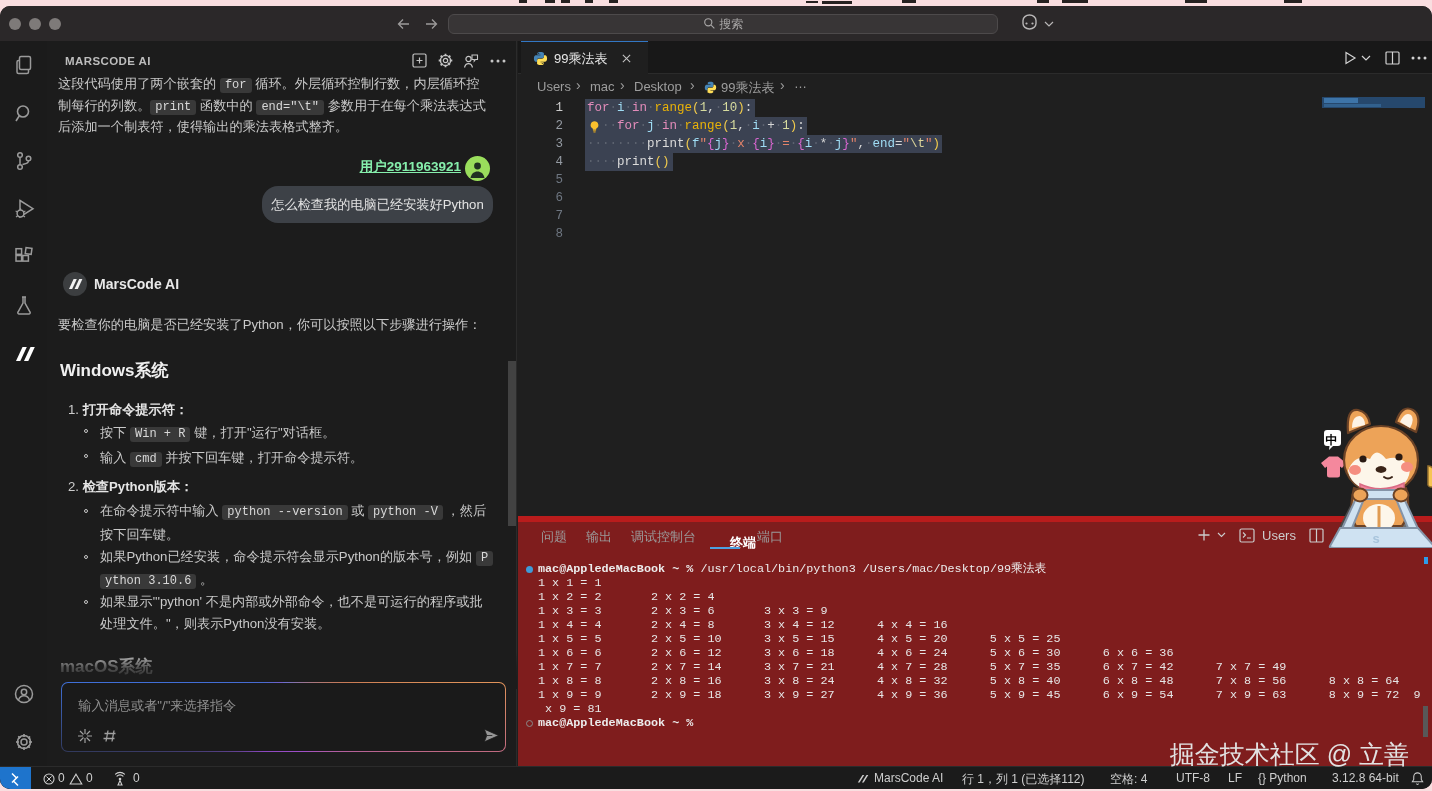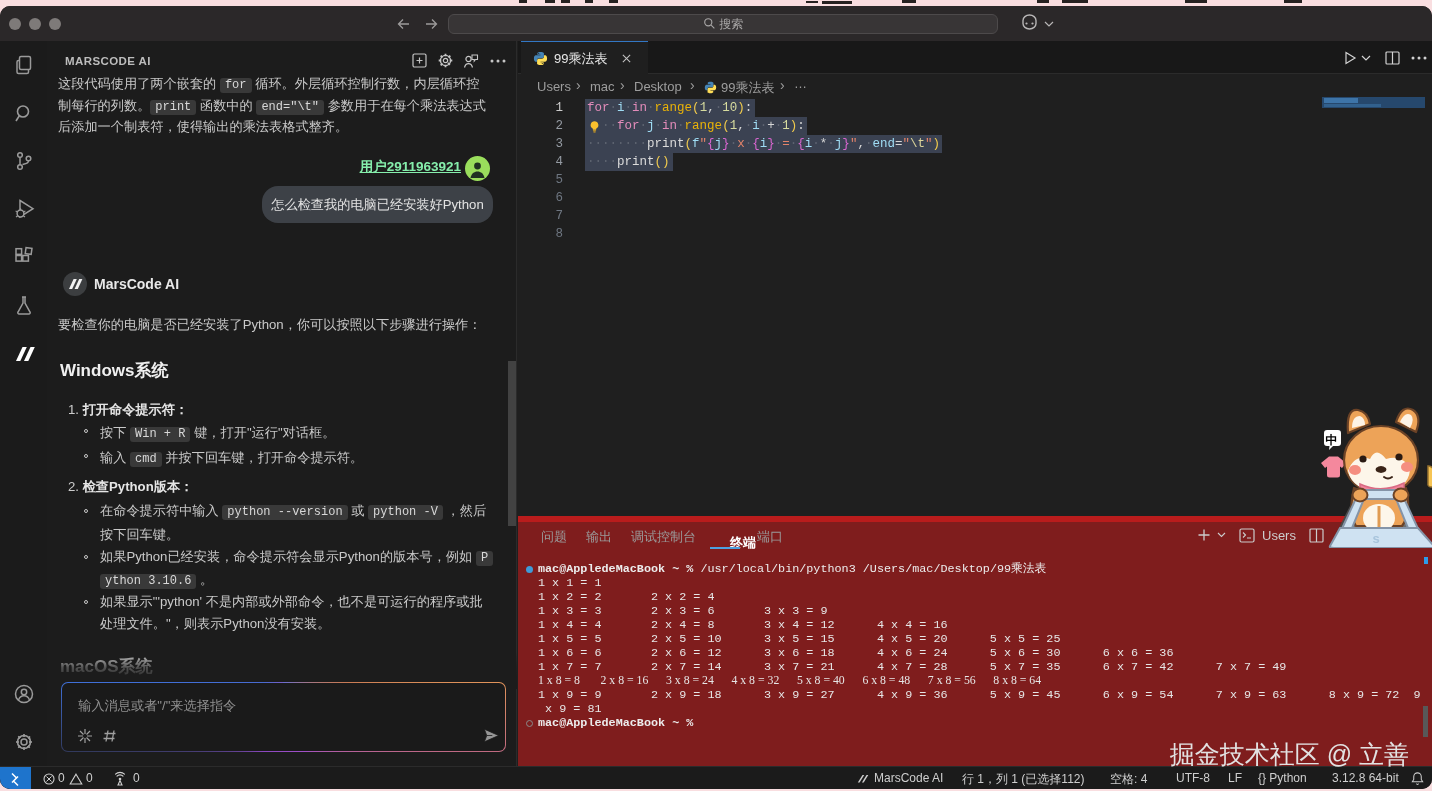--- a/index.html
+++ b/index.html
@@ -299,21 +299,21 @@
       </svg>
     <div id="terminal">
       <div class="trow" style="top:0;font-weight:bold;color:#ececec;">mac@AppledeMacBook ~ % <span style="font-weight:normal">/usr/local/bin/python3 /Users/mac/Desktop/99乘法表</span></div>
       <div class="trow" style="top:14px;">1 x 1 = 1</div>
       <div class="trow" style="top:28px;">1 x 2 = 2       2 x 2 = 4</div>
       <div class="trow" style="top:42px;">1 x 3 = 3       2 x 3 = 6       3 x 3 = 9</div>
       <div class="trow" style="top:56px;">1 x 4 = 4       2 x 4 = 8       3 x 4 = 12      4 x 4 = 16</div>
       <div class="trow" style="top:70px;">1 x 5 = 5       2 x 5 = 10      3 x 5 = 15      4 x 5 = 20      5 x 5 = 25</div>
       <div class="trow" style="top:84px;">1 x 6 = 6       2 x 6 = 12      3 x 6 = 18      4 x 6 = 24      5 x 6 = 30      6 x 6 = 36</div>
       <div class="trow" style="top:98px;">1 x 7 = 7       2 x 7 = 14      3 x 7 = 21      4 x 7 = 28      5 x 7 = 35      6 x 7 = 42      7 x 7 = 49</div>
-      <div class="trow" style="top:112px;font-family:Liberation Serif, serif;">1 x 8 = 8       2 x 8 = 16      3 x 8 = 24      4 x 8 = 32      5 x 8 = 40      6 x 8 = 48      7 x 8 = 56      8 x 8 = 64</div>
+      <div class="trow" style="top:112px;">1 x 8 = 8       2 x 8 = 16      3 x 8 = 24      4 x 8 = 32      5 x 8 = 40      6 x 8 = 48      7 x 8 = 56      8 x 8 = 64</div>
       <div class="trow" style="top:126px;">1 x 9 = 9       2 x 9 = 18      3 x 9 = 27      4 x 9 = 36      5 x 9 = 45      6 x 9 = 54      7 x 9 = 63      8 x 9 = 72  9</div>
       <div class="trow" style="top:140px;"> x 9 = 81</div>
       <div class="trow" style="top:154px;font-weight:bold;color:#ececec;">mac@AppledeMacBook ~ %</div>
     </div>
     <div class="abs" style="left:8px;top:44px;width:7px;height:7px;border-radius:50%;background:#3f9bd8;"></div>
     <div class="abs" style="left:8px;top:198px;width:7px;height:7px;border-radius:50%;border:1px solid #8a8a8a;box-sizing:border-box;"></div>
     <div class="abs" style="left:906px;top:35px;width:4px;height:7px;background:#2e9cea;"></div>
     <div class="abs" style="left:905px;top:184px;width:5px;height:31px;background:#585858;"></div>
   </div>
 

